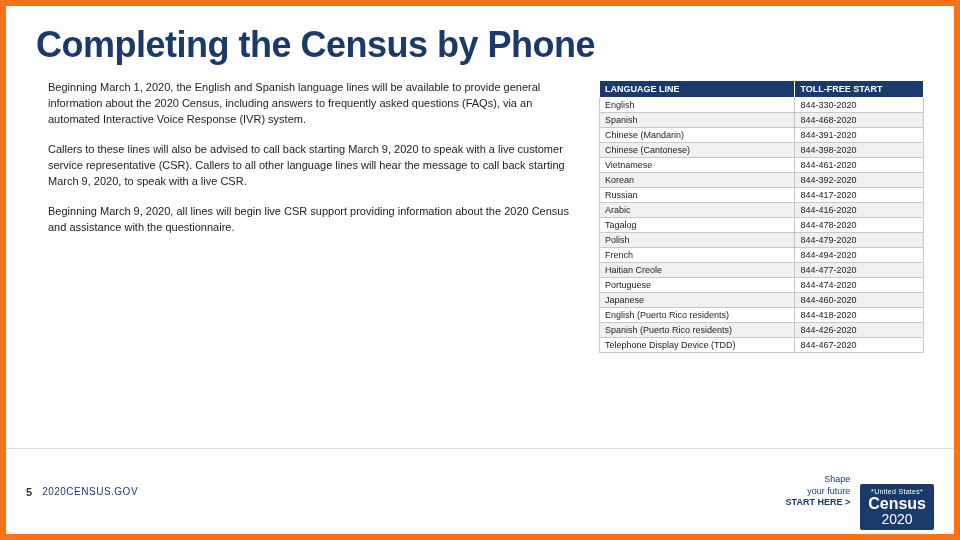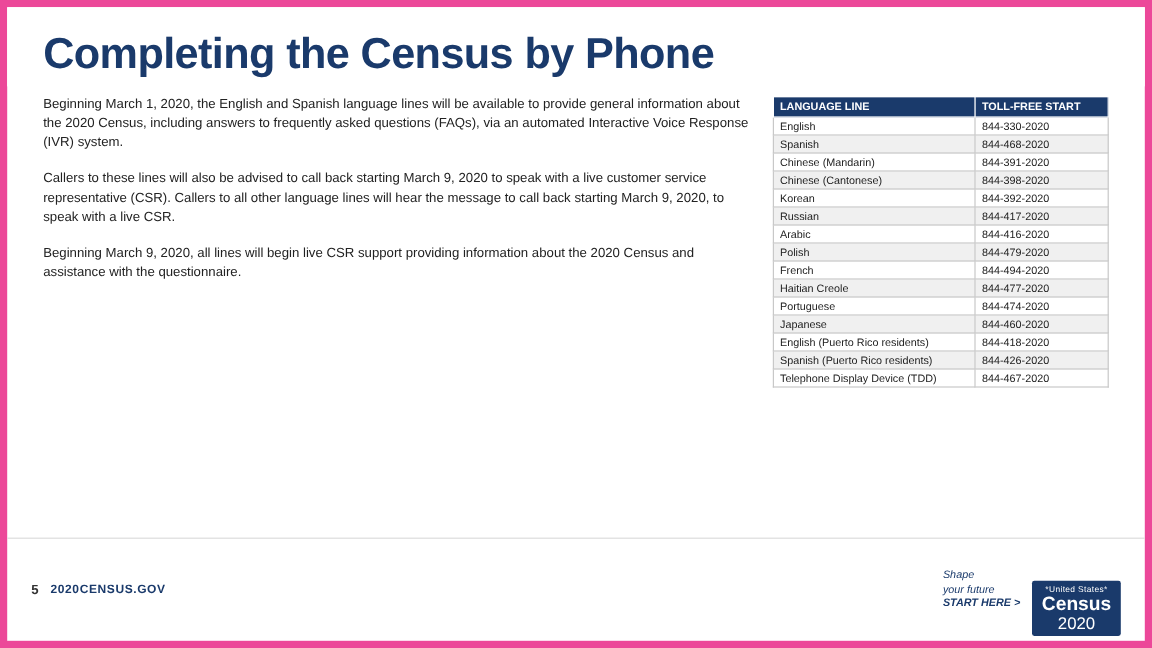--- a/index.html
+++ b/index.html
@@ -6,57 +6,58 @@
     body {
       width: 960px;
       height: 540px;
       font-family: Arial, Helvetica, sans-serif;
       background: #fff;
       overflow: hidden;
     }
     .slide {
       width: 960px;
       height: 540px;
-      border: 6px solid #ec4899;
+      border: 6px solid #f97316;
       position: relative;
       display: flex;
       flex-direction: column;
     }
     .header {
       background: #fff;
       padding: 18px 30px 6px 30px;
     }
     .header h1 {
       font-size: 36px;
       font-weight: bold;
       color: #1a3a6b;
       letter-spacing: -0.5px;
     }
     .content-area {
       display: flex;
       flex: 1;
       padding: 0 30px 0 30px;
       gap: 20px;
+      margin-left: 12px;
     }
     .left-col {
       flex: 1;
       display: flex;
       flex-direction: column;
       gap: 0;
       padding-top: 8px;
       padding-bottom: 8px;
     }
     .left-col p {
       font-size: 11px;
       color: #222;
       line-height: 1.45;
       margin-bottom: 14px;
     }
     .right-col {
-      width: 280px;
+      width: 325px;
       padding-top: 8px;
       padding-bottom: 8px;
     }
     .phone-table {
       width: 100%;
       border-collapse: collapse;
       font-size: 9.5px;
     }
     .phone-table th {
       background: #1a3a6b;
@@ -93,33 +94,32 @@
       gap: 10px;
     }
     .page-num {
       font-size: 11px;
       color: #333;
       font-weight: bold;
     }
     .footer-url {
       font-size: 10px;
       color: #1a3a6b;
-      font-weight: bold;
+      font-weight: normal;
       letter-spacing: 0.5px;
     }
     .footer-right {
       display: flex;
       align-items: center;
       gap: 10px;
     }
     .shape-future {
-      text-align: left;
+      text-align: right;
       font-size: 9px;
       color: #1a3a6b;
-      font-style: italic;
       line-height: 1.3;
     }
     .census-logo {
       background: #1a3a6b;
       color: #fff;
       padding: 4px 8px;
       display: flex;
       flex-direction: column;
       align-items: center;
       justify-content: center;
@@ -176,30 +176,38 @@
             </tr>
             <tr>
               <td>Chinese (Mandarin)</td>
               <td>844-391-2020</td>
             </tr>
             <tr>
               <td>Chinese (Cantonese)</td>
               <td>844-398-2020</td>
             </tr>
             <tr>
+              <td>Vietnamese</td>
+              <td>844-461-2020</td>
+            </tr>
+            <tr>
               <td>Korean</td>
               <td>844-392-2020</td>
             </tr>
             <tr>
               <td>Russian</td>
               <td>844-417-2020</td>
             </tr>
             <tr>
               <td>Arabic</td>
               <td>844-416-2020</td>
+            </tr>
+            <tr>
+              <td>Tagalog</td>
+              <td>844-478-2020</td>
             </tr>
             <tr>
               <td>Polish</td>
               <td>844-479-2020</td>
             </tr>
             <tr>
               <td>French</td>
               <td>844-494-2020</td>
             </tr>
             <tr>

